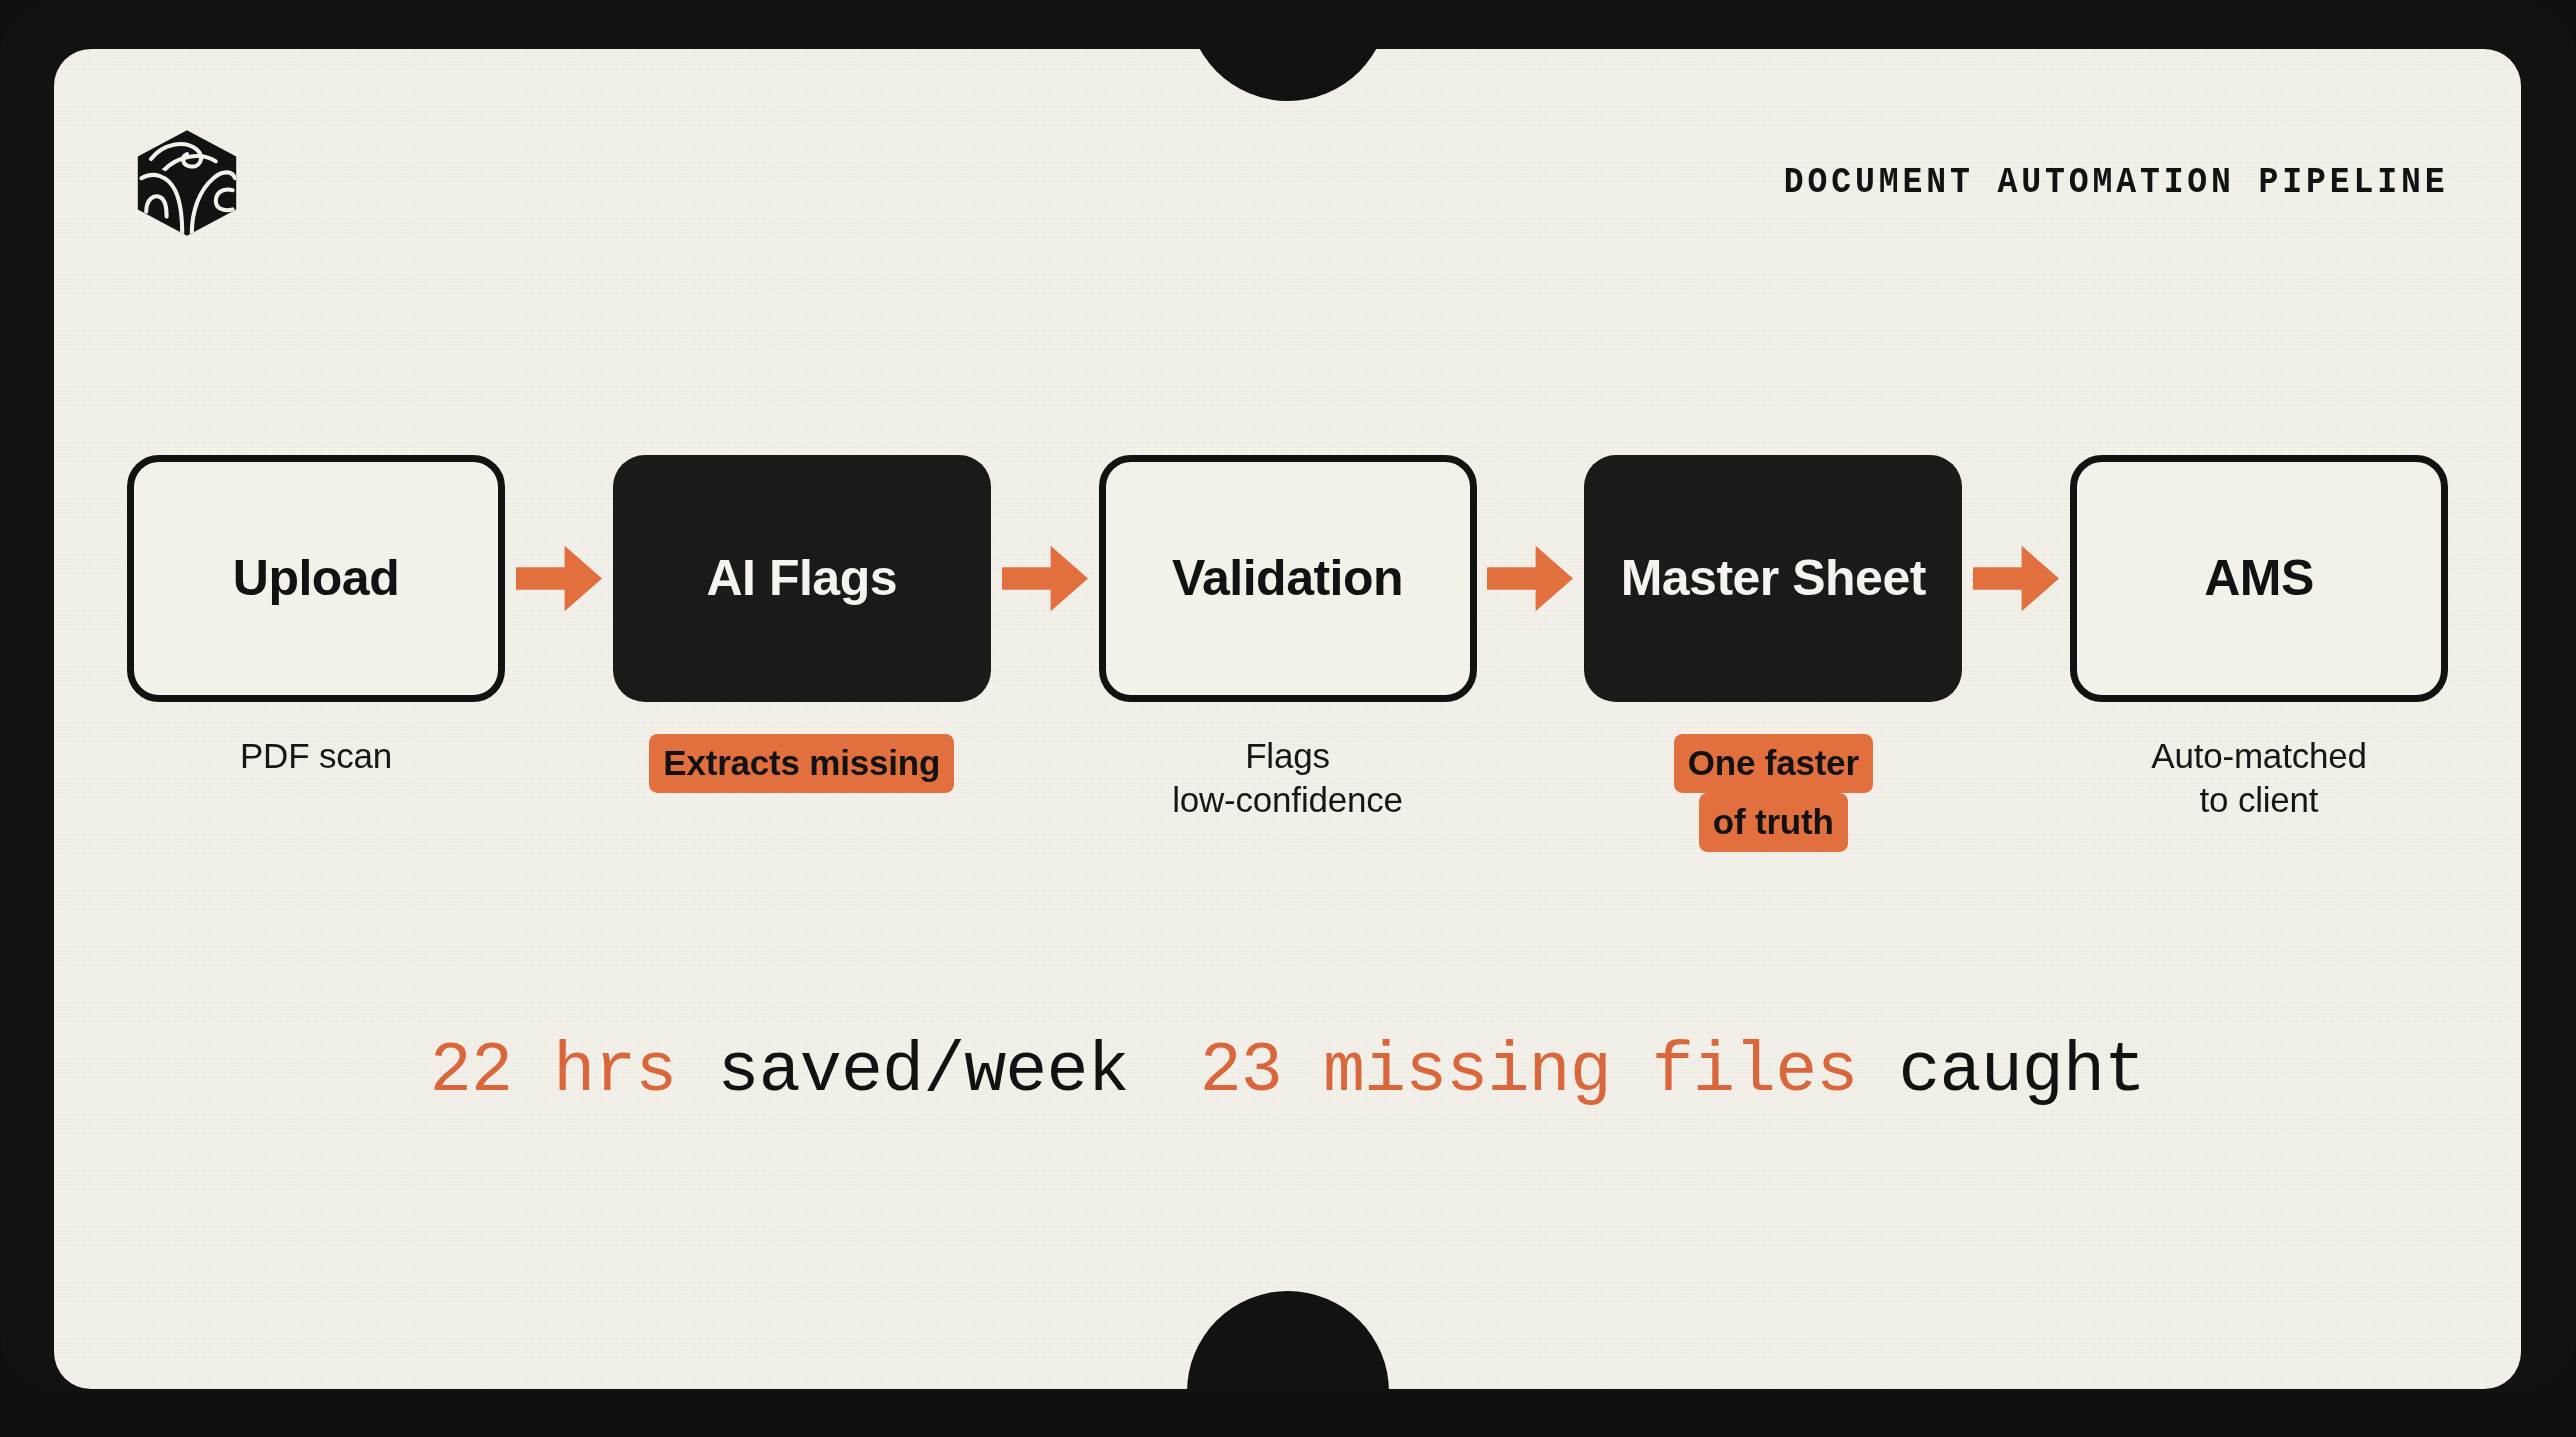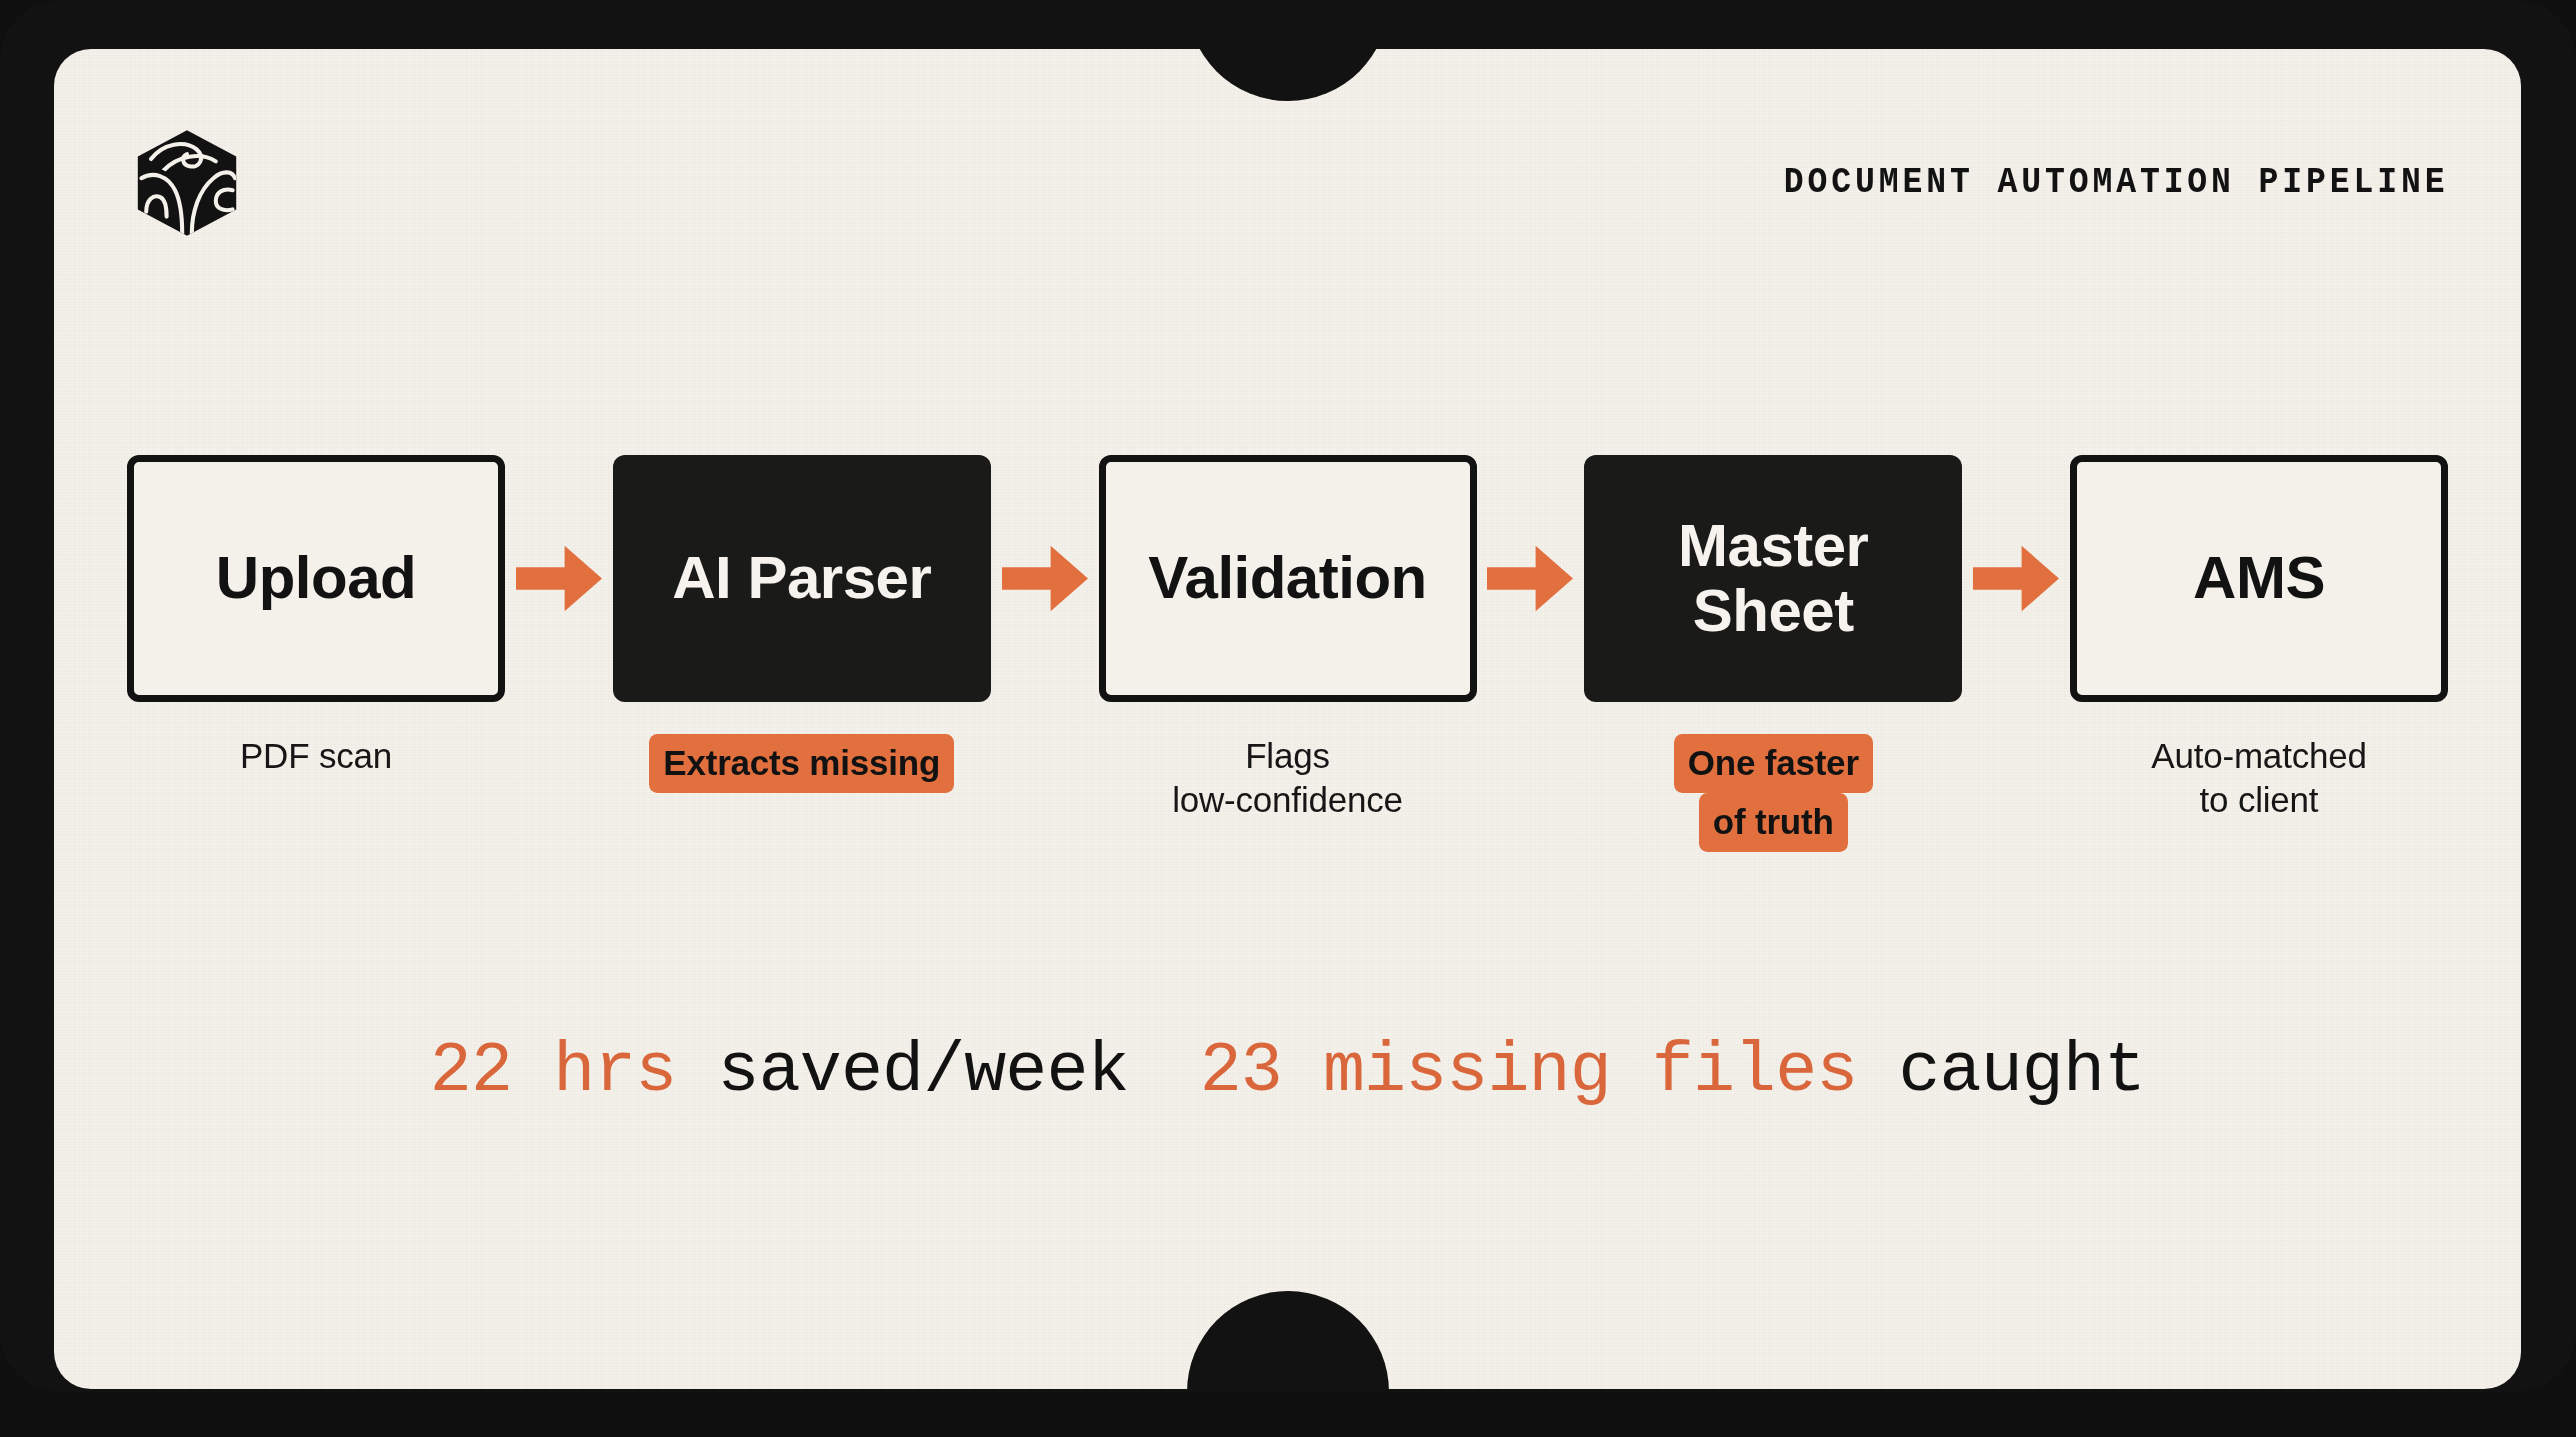--- a/index.html
+++ b/index.html
@@ -96,26 +96,26 @@
     display:flex;
     flex-direction:column;
     align-items:center;
     width:378px;
     flex:0 0 auto;
   }
 
   .node {
     width:378px;
     height:247px;
-    border-radius:12px;
+    border-radius:32px;
     display:flex;
     align-items:center;
     justify-content:center;
     text-align:center;
-    font-size:60px;
+    font-size:50px;
     font-weight:bold;
     line-height:1.07;
     letter-spacing:-0.5px;
     padding:0 11.2px;
   }
   .node.light {
     background:#F4F1EB;
     border:7.5px solid #121212;
     color:#121212;
   }
@@ -232,21 +232,21 @@
         </div>
       </div>
 
       <div class="arrow">
         <svg viewBox="0 0 92 78" aria-hidden="true">
           <polygon points="0,27 52,27 52,4 92,39 52,74 52,51 0,51" fill="#E2703F"></polygon>
         </svg>
       </div>
 
       <div class="step">
-        <div class="node dark">AI Parser</div>
+        <div class="node dark">AI Flags</div>
         <div class="caption highlight">
           <span class="hl-line">Extracts missing</span>
         </div>
       </div>
 
       <div class="arrow">
         <svg viewBox="0 0 92 78" aria-hidden="true">
           <polygon points="0,27 52,27 52,4 92,39 52,74 52,51 0,51" fill="#E2703F"></polygon>
         </svg>
       </div>

